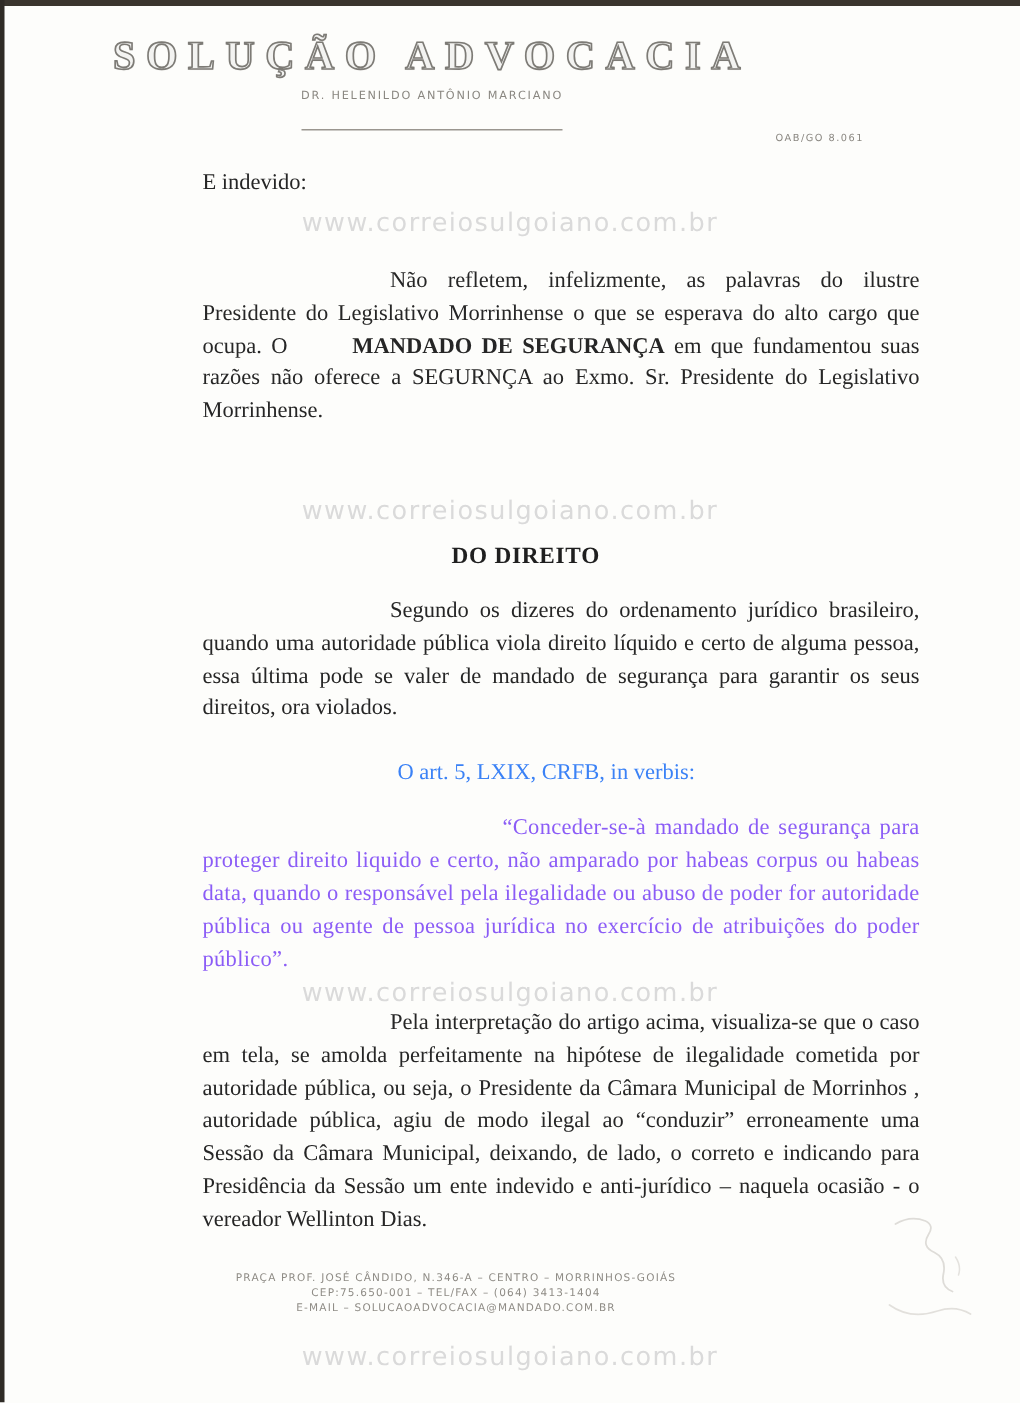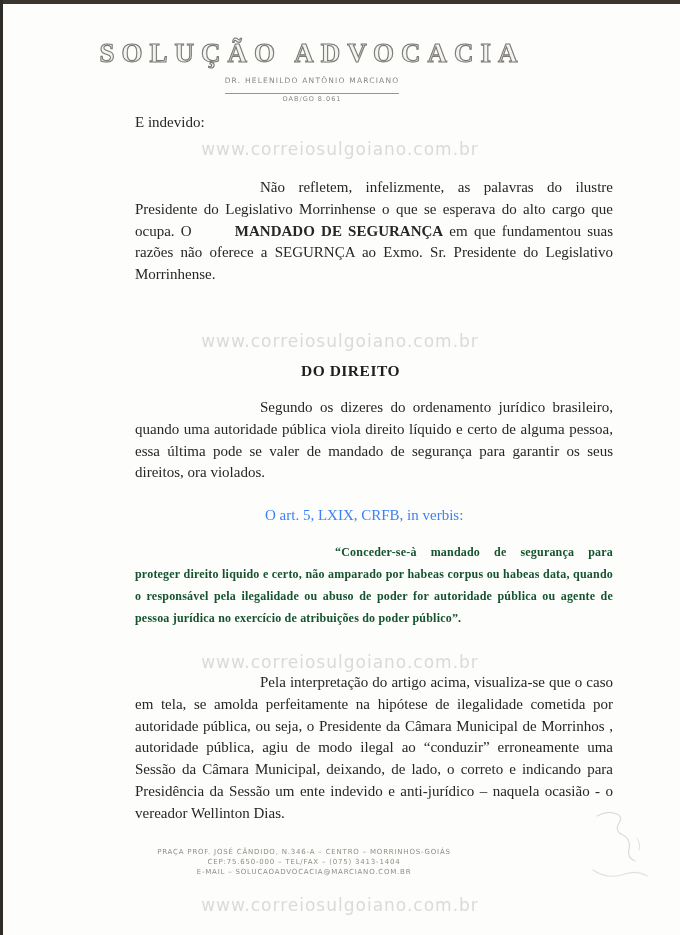--- a/index.html
+++ b/index.html
@@ -6,58 +6,58 @@
   body{
     width:680px;height:935px;position:relative;overflow:hidden;
     background:#fdfdfb;
     font-family:"Liberation Serif","DejaVu Serif",serif;
   }
   
   .edge-top{position:absolute;top:0;left:0;width:680px;height:4px;background:#3a352e;}
   .edge-left{position:absolute;top:0;left:0;width:3px;height:935px;background:#2f2b26;}
 
   
-  .letterhead{position:absolute;top:38px;left:0;width:576px;text-align:center;margin-left:24px;}
+  .letterhead{position:absolute;top:22px;left:0;width:576px;text-align:center;}
   .firm-title{
     font-family:"Liberation Serif",serif;
     font-size:27px;font-weight:bold;letter-spacing:7px;
     color:#f3f3f1;
     -webkit-text-stroke:1.1px #7d7b76;
     text-shadow:0 0 1px #b5b2ac;
     white-space:nowrap;
   }
   .lawyer-line{
     display:inline-block;margin-top:1px;
     font-family:"DejaVu Sans",sans-serif;
     font-size:7.5px;letter-spacing:1.2px;color:#8a8781;
-    border-bottom:1px solid #9a968f;padding-bottom:8px;
+    border-bottom:1px solid #9a968f;padding-bottom:18px;
   }
   .oab-line{
     font-family:"DejaVu Sans",sans-serif;
-    font-size:6.5px;letter-spacing:1px;color:#8a8781;margin-top:1px;
+    font-size:6.5px;letter-spacing:1px;color:#8a8781;margin-top:1px;text-align:right;
   }
 
   
   .doc-text{
     position:absolute;left:135px;width:478px;
     font-size:15px;line-height:21.8px;color:#262626;
     text-align:justify;
   }
   .indent{text-indent:125px;}
   .bold{font-weight:bold;margin-left:37px;}
   .section-heading{
     position:absolute;left:135px;width:478px;
     font-size:15.5px;font-weight:bold;color:#1f1f1f;
     padding-left:166px;letter-spacing:0.5px;
   }
   .art-line{position:absolute;left:135px;width:478px;font-size:15px;color:#3b82f6;text-indent:130px;}
   .quote-block{
     position:absolute;left:135px;width:478px;
-    font-size:12px;line-height:22px;color:#14532d;
-    font-weight:bold;text-align:justify;text-indent:200px;
+    font-size:15px;line-height:22px;color:#8b5cf6;
+    font-weight:normal;text-align:justify;text-indent:200px;
     letter-spacing:0.2px;
   }
 
   
   .watermark{
     position:absolute;left:0;width:680px;text-align:center;
     font-family:"DejaVu Sans","Liberation Sans",sans-serif;
     font-size:17px;color:#dadada;letter-spacing:1px;
     pointer-events:none;
   }
@@ -103,22 +103,22 @@
 <div class="art-line" style="top:507px;">O art. 5, LXIX, CRFB, in verbis:</div>
 
 <div class="quote-block" style="top:541px;">“Conceder-se-à mandado de segurança para proteger direito liquido e certo, não amparado por habeas corpus ou habeas data, quando o responsável pela ilegalidade ou abuso de poder for autoridade pública ou agente de pessoa jurídica no exercício de atribuições do poder público”.</div>
 
 <div class="watermark" style="top:652px;">www.correiosulgoiano.com.br</div>
 
 <div class="doc-text indent" style="top:672px;">Pela interpretação do artigo acima, visualiza-se que o caso em tela, se amolda perfeitamente na hipótese de ilegalidade cometida por autoridade pública, ou seja, o Presidente da Câmara Municipal de Morrinhos , autoridade pública, agiu de modo ilegal ao “conduzir” erroneamente uma Sessão da Câmara Municipal, deixando, de lado, o correto e indicando para Presidência da Sessão um ente indevido e anti-jurídico – naquela ocasião -  o vereador Wellinton Dias.</div>
 
 <div class="doc-footer">
   <div>PRAÇA PROF. JOSÉ CÂNDIDO, N.346-A – CENTRO – MORRINHOS-GOIÁS</div>
-  <div>CEP:75.650-000 – TEL/FAX – (075) 3413-1404</div>
-  <div>E-MAIL – SOLUCAOADVOCACIA@MARCIANO.COM.BR</div>
+  <div>CEP:75.650-001 – TEL/FAX – (064) 3413-1404</div>
+  <div>E-MAIL – SOLUCAOADVOCACIA@MANDADO.COM.BR</div>
 </div>
 
 <div class="watermark" style="top:895px;">www.correiosulgoiano.com.br</div>
 
 <svg class="hand-mark" width="80" height="95" viewBox="0 0 80 95">
   <path d="M12 18 q10 -6 20 -2 q6 3 2 9 q-5 8 4 12 q8 4 6 14 q-2 9 6 12" fill="none" stroke="#b9b5ae" stroke-width="1.2" stroke-linecap="round"></path>
   <path d="M8 72 q14 10 32 4 q12 -4 22 2" fill="none" stroke="#c3bfb8" stroke-width="1.2" stroke-linecap="round"></path>
   <path d="M52 40 q4 6 2 12" fill="none" stroke="#c6c2bb" stroke-width="1" stroke-linecap="round"></path>
 </svg>
 

